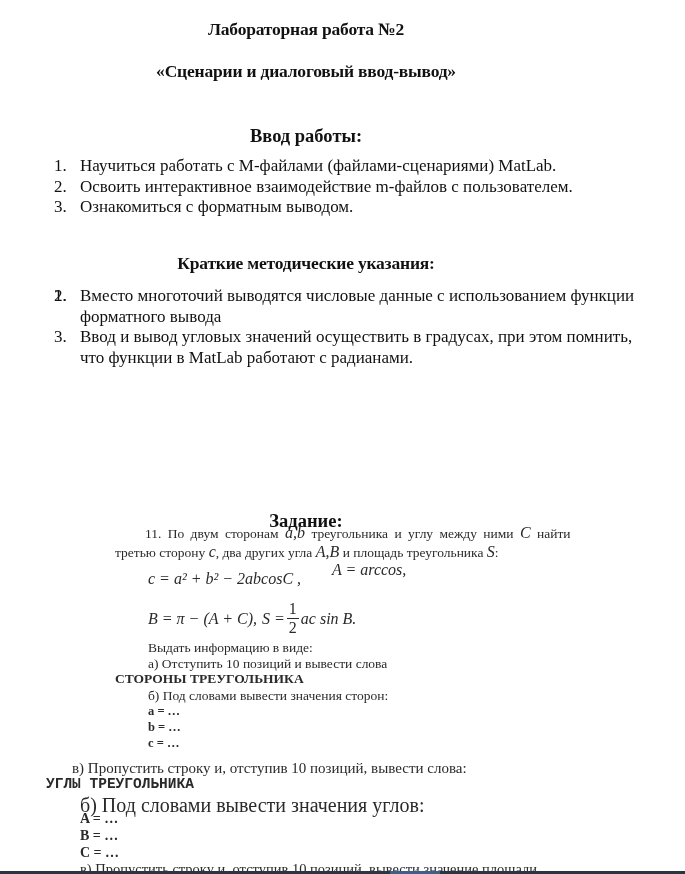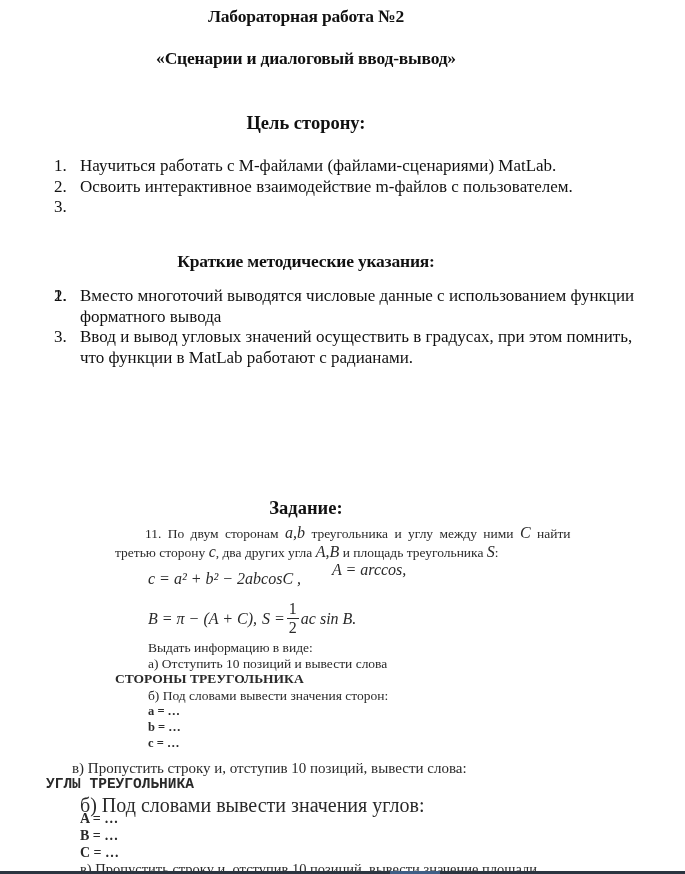--- a/index.html
+++ b/index.html
@@ -2,21 +2,21 @@
 <html><head>
 <meta charset="utf-8">
 <style>
   html, body { margin: 0; padding: 0; }
   body {
     width: 685px; height: 874px; overflow: hidden; position: relative;
     background: #ffffff; color: #111111;
     font-family: "Liberation Serif", "DejaVu Serif", serif;
   }
   .abs { position: absolute; }
-  .center { left: 0; width: 612px; text-align: center; }
+  .center { left: 0; width: 612px; text-align: center; margin-top: 13px; }
   .h { font-weight: bold; font-size: 17.5px; letter-spacing: -0.2px; }
   .h2 { font-weight: bold; font-size: 18.5px; }
   .list { left: 54px; width: 610px; font-size: 17px; line-height: 20.5px; }
   .li { position: relative; padding-left: 26px; }
   .li .num { position: absolute; left: 0; top: 0; }
   
   .task { color: #2a2a2a; font-size: 13.5px; }
   .task i { font-family: "Liberation Serif", serif; font-style: italic; font-size: 16px; }
   .mono-b { font-weight: bold; }
   .frac { display: inline-block; vertical-align: middle; text-align: center; margin: 0 2px; }
@@ -24,29 +24,29 @@
   .frac .d { display: block; }
   .f { font-size: 16px; color: #2a2a2a; }
   .bottom-bar { left: 0; top: 871px; width: 685px; height: 3px; background: #2b3540; }
   .bottom-bar .seg { position: absolute; left: 390px; width: 50px; top: 0; height: 3px; background: #3f5f86; }
 </style>
 </head>
 <body>
 
 <div class="abs center h" style="top:6px;">Лабораторная работа №2</div>
 <div class="abs center h" style="top:48px;">«Сценарии и диалоговый ввод-вывод»</div>
-<div class="abs center h2" style="top:113px;">Цель сторону:</div>
+<div class="abs center h2" style="top:113px;">Ввод работы:</div>
 
 <div class="abs list" style="top:156px;">
   <div class="li"><span class="num">1.</span><span>Научиться работать с М-файлами (файлами-сценариями) MatLab.</span></div>
   <div class="li"><span class="num">2.</span><span>Освоить интерактивное взаимодействие m-файлов с пользователем.</span></div>
-  <div class="li"><span class="num">3.</span></div>
+  <div class="li"><span class="num">3.</span><span>Ознакомиться  с форматным выводом.</span></div>
 </div>
 
-<div class="abs center h" style="top:251px;">Краткие методические указания:</div>
+<div class="abs center h" style="top:240px;">Краткие методические указания:</div>
 
 <div class="abs list" style="top:286px; width:600px;">
   <div class="li"><span class="num">1.</span></div>
   <div class="li"><span class="num">2.</span><span>Вместо многоточий выводятся числовые данные с использованием функции форматного вывода</span></div>
   <div class="li"><span class="num">3.</span><span>Ввод и вывод угловых значений осуществить в градусах, при этом помнить, что функции в MatLab работают с радианами.</span></div>
 </div>
 
 <div class="abs center h2" style="top:498px; left:0;">Задание:</div>
 
 <div class="abs task" style="left:112px; top:524px; width:470px; word-spacing:3px;">

